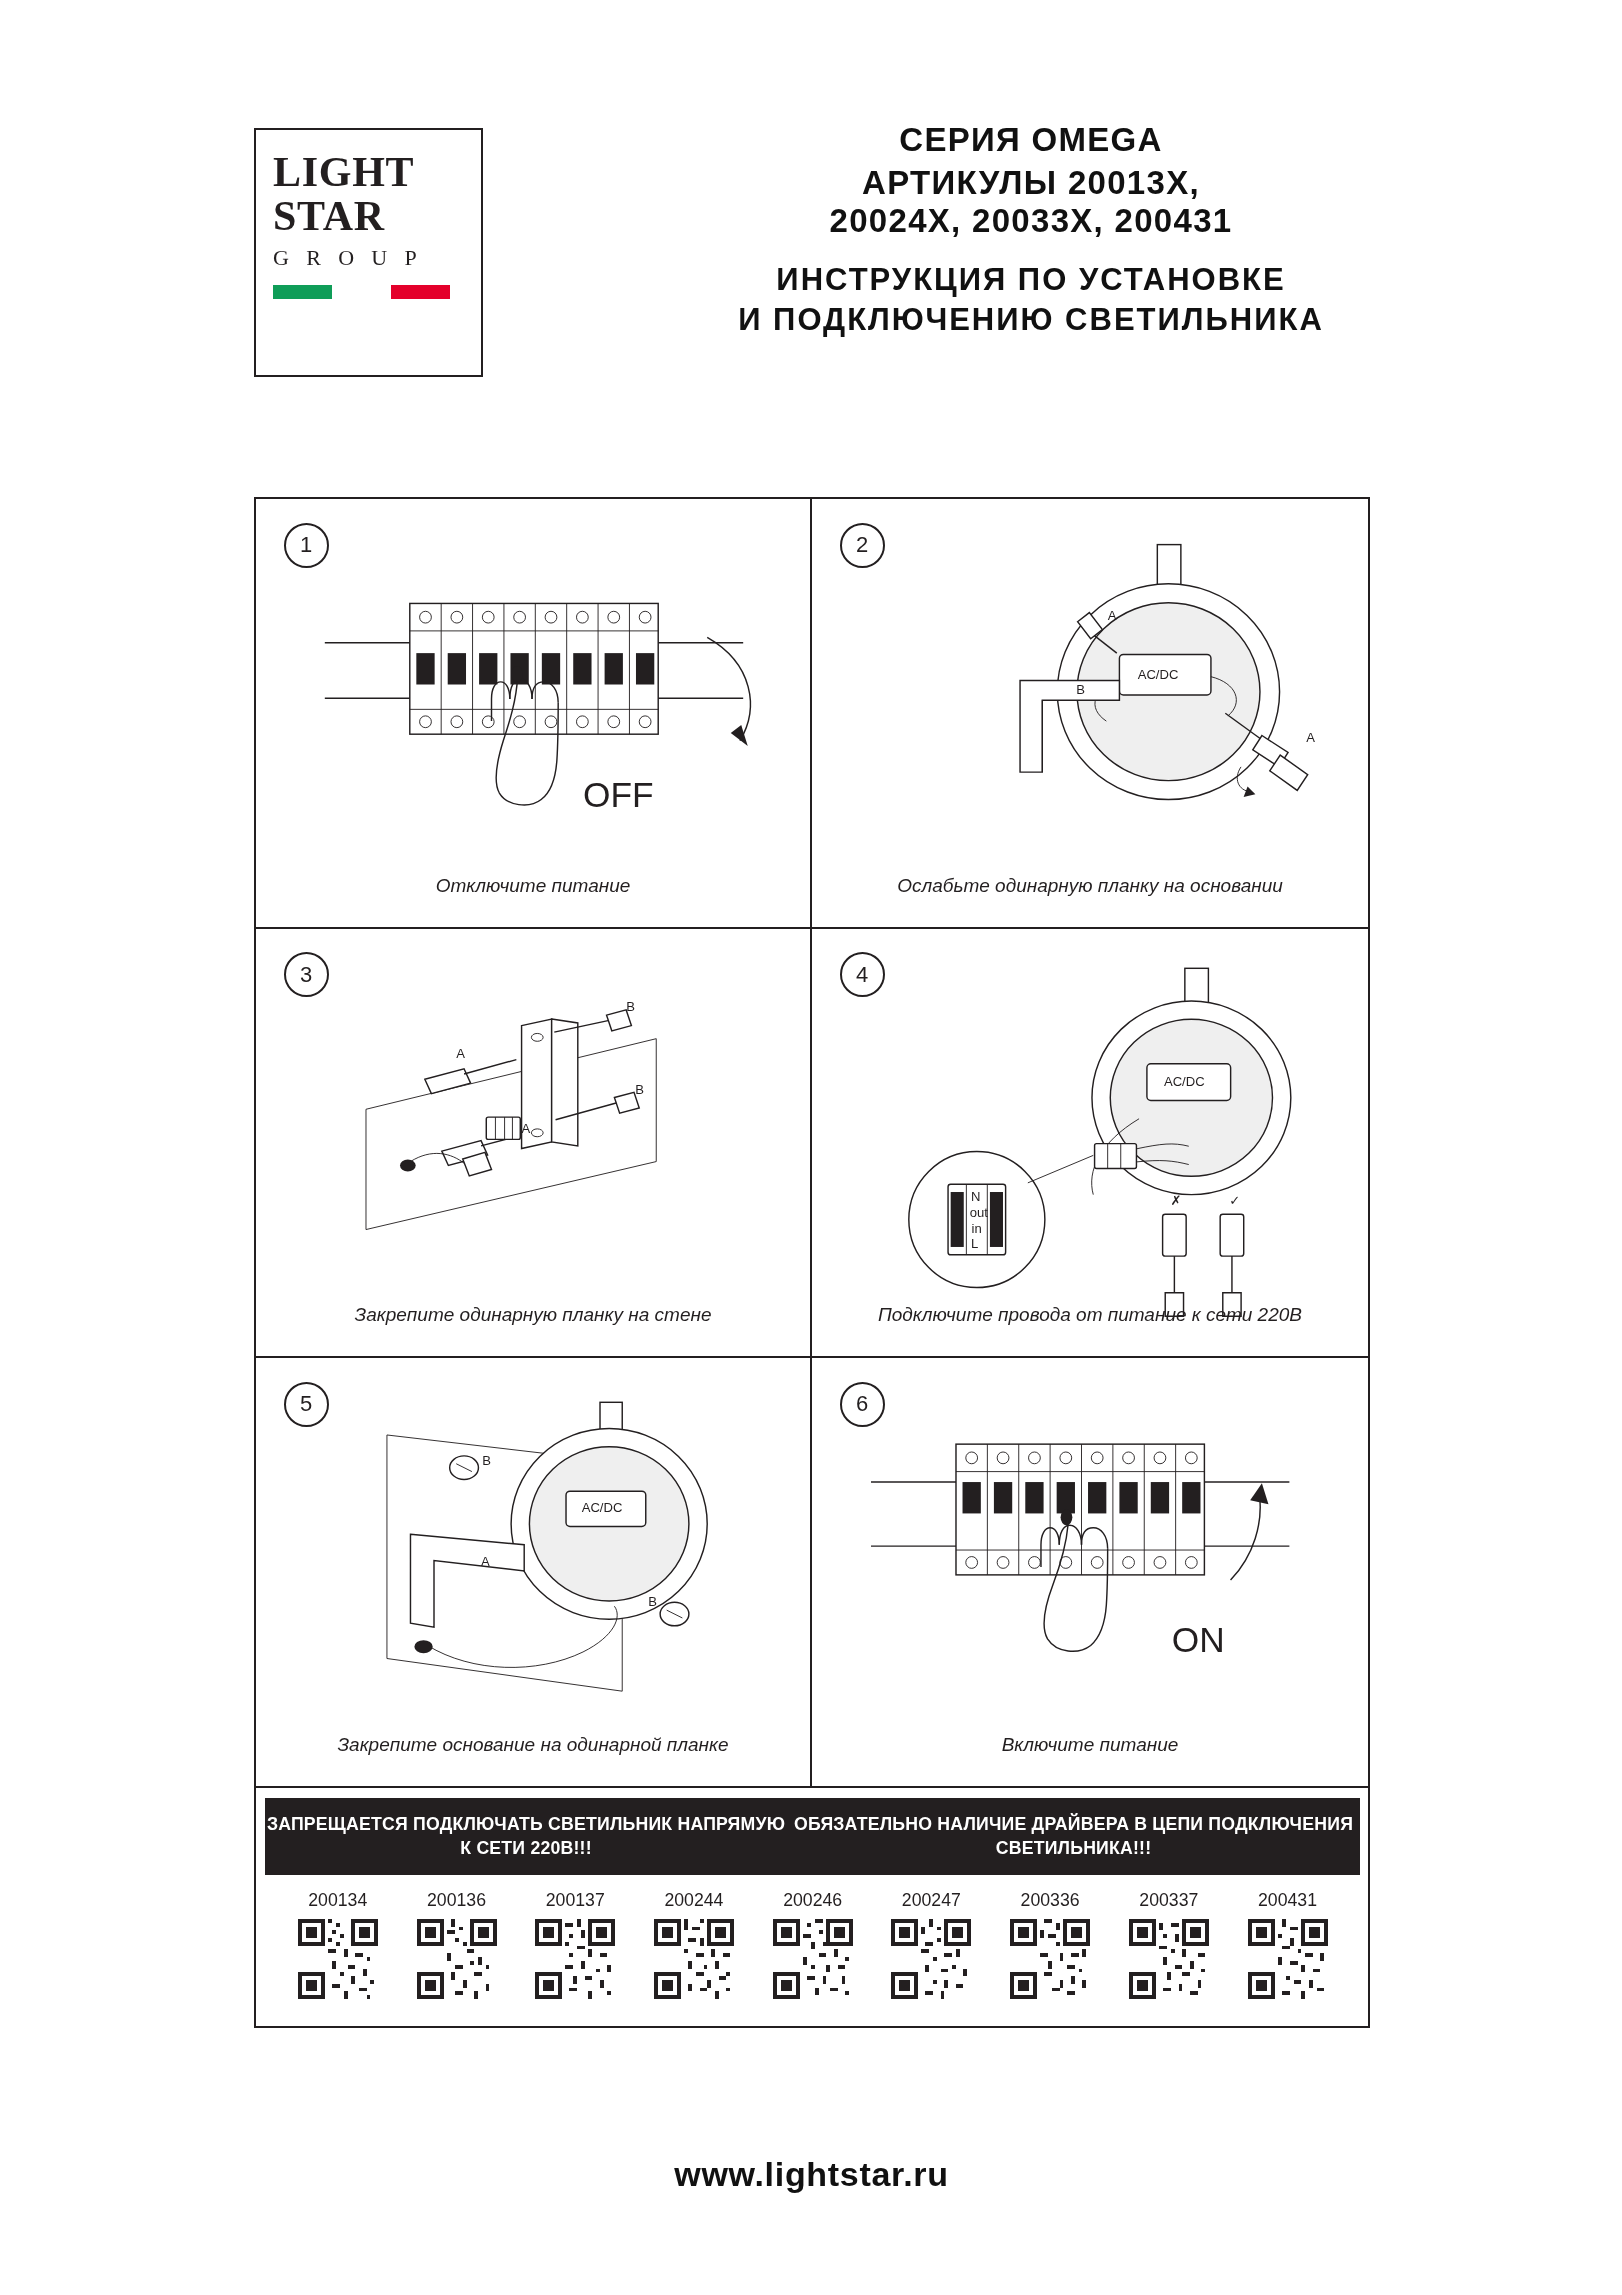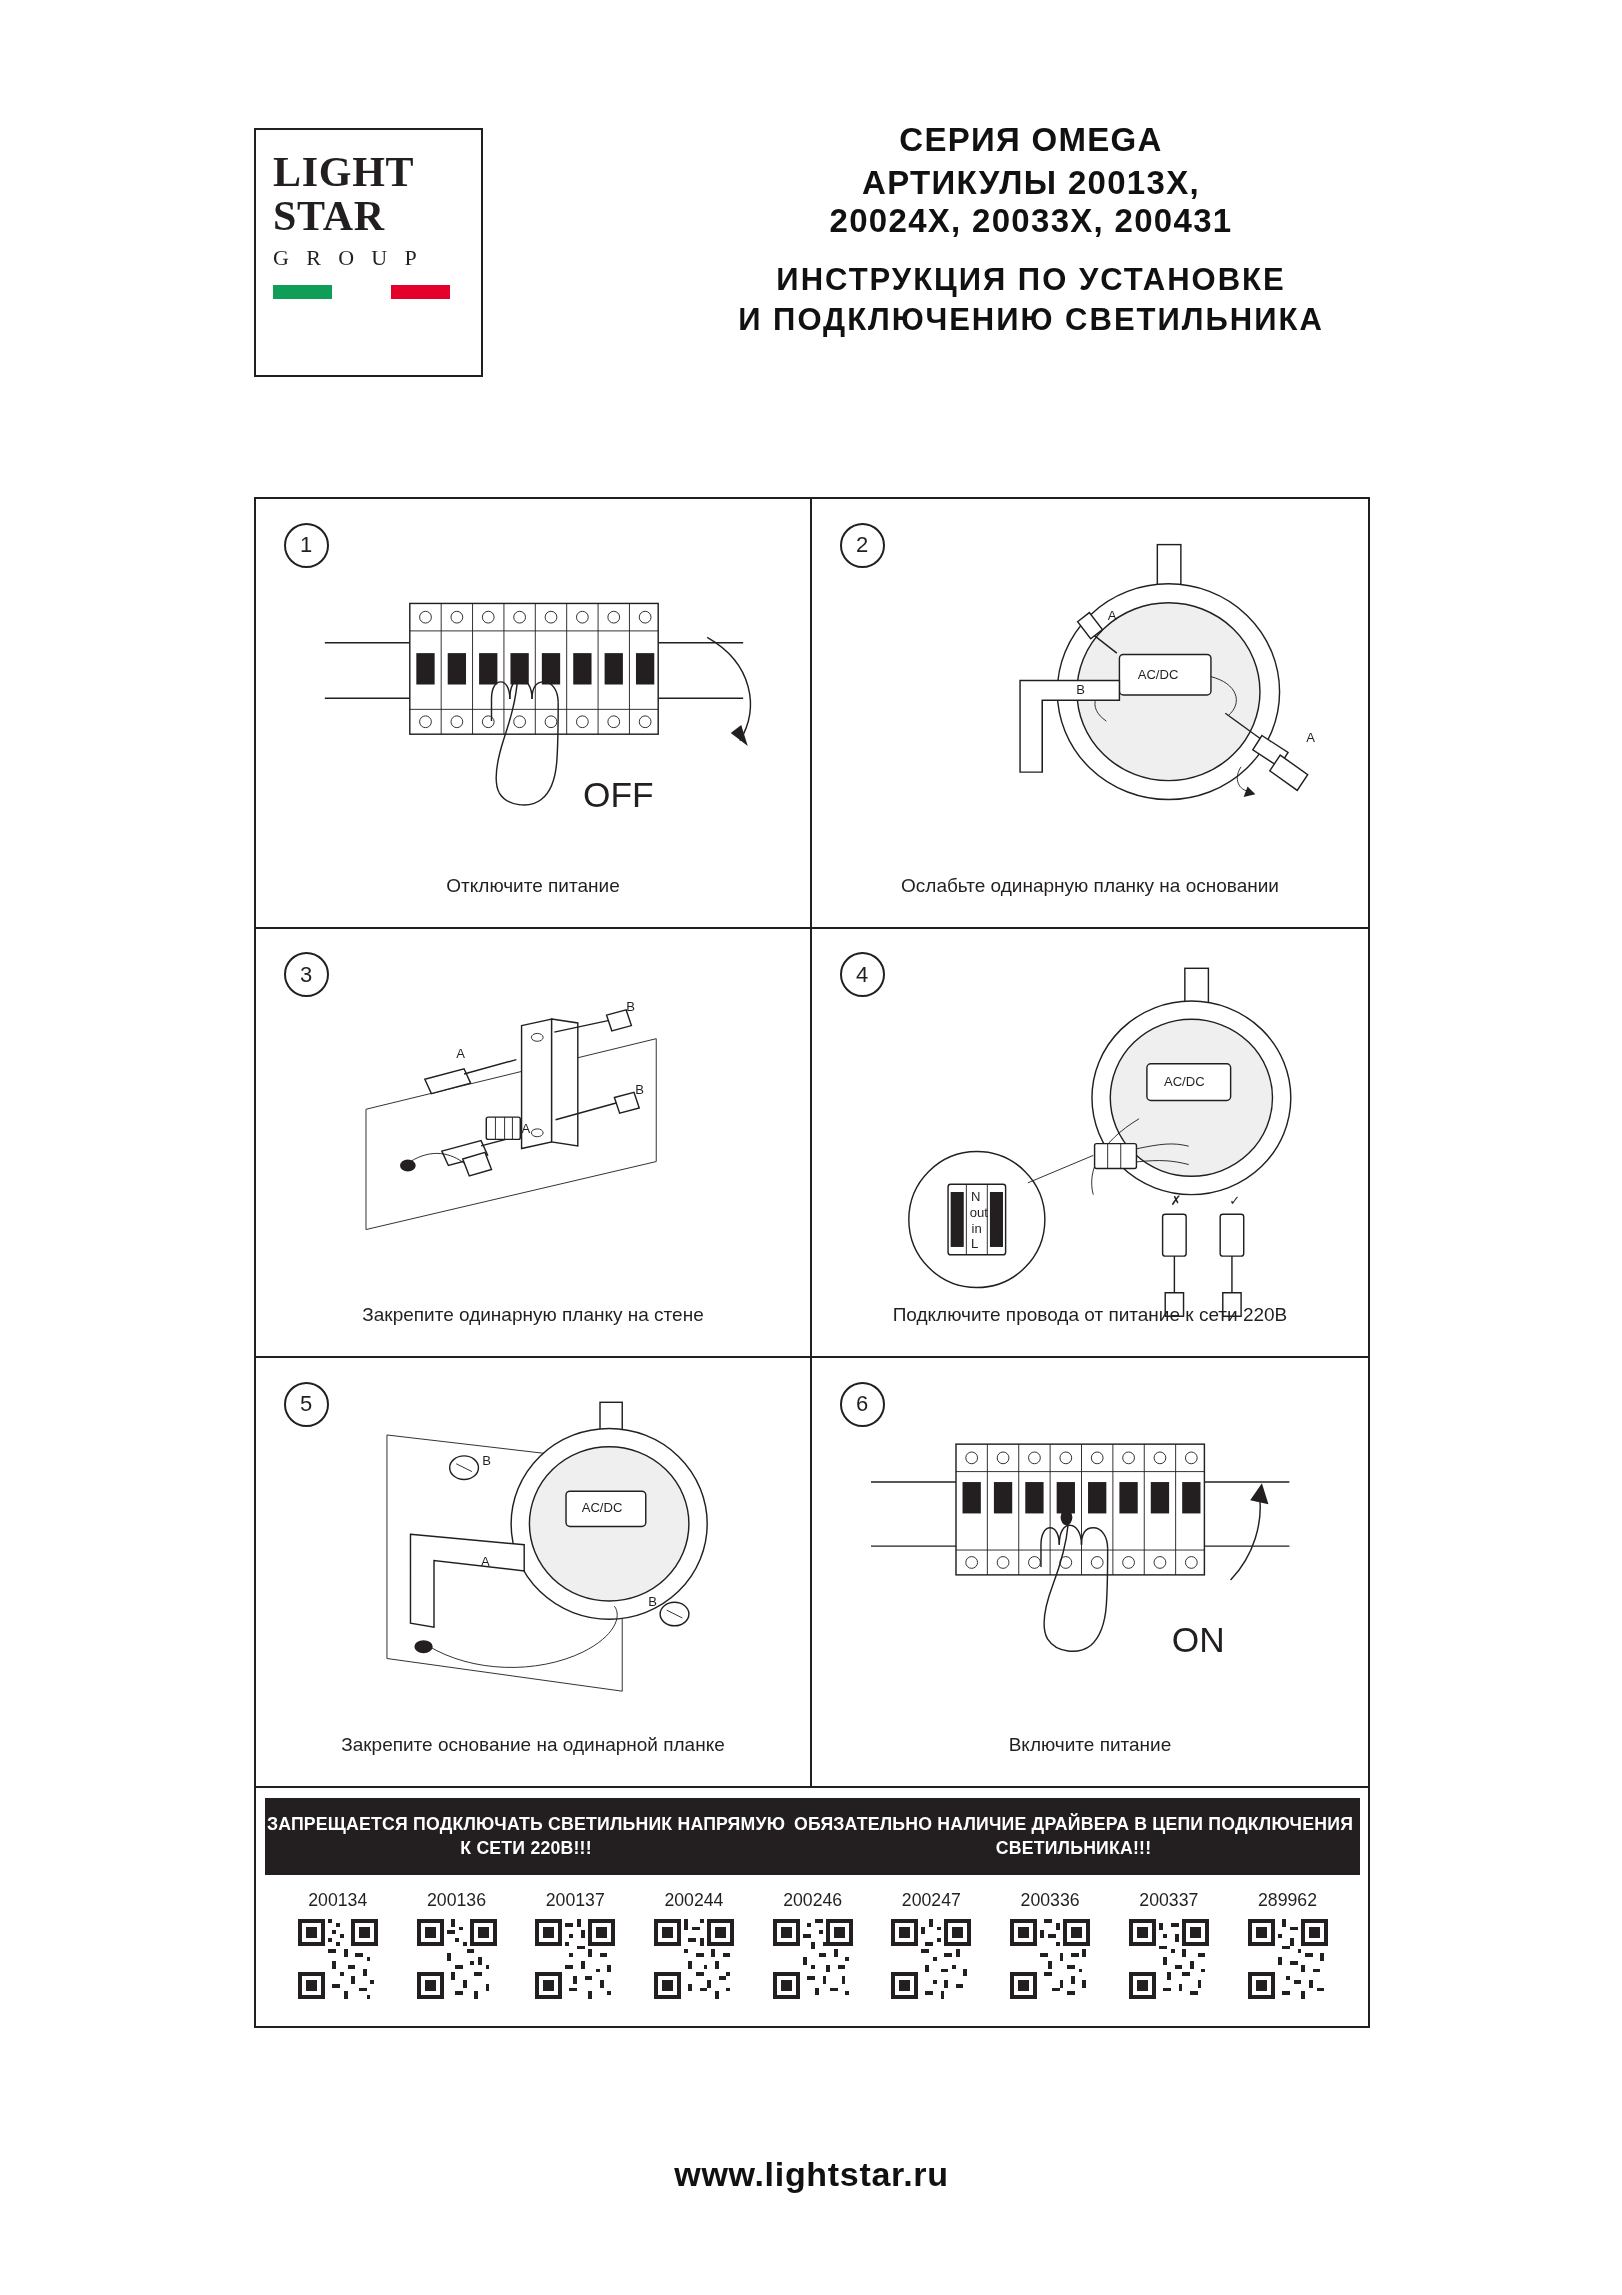--- a/index.html
+++ b/index.html
@@ -153,20 +153,21 @@
     background: #fff;
   }
   .caption {
     position: absolute;
     left: 0;
     bottom: 30px;
     width: 100%;
     text-align: center;
     font-size: 19px;
     color: #231f20;
+    font-style: italic;
   }
   .art {
     position: absolute;
     left: 0;
     top: 26px;
     width: 100%;
     height: 353px;
   }
 
   
@@ -932,21 +933,21 @@
             <rect x="14" y="14" width="2" height="1"></rect>
           <rect x="18" y="16" width="1" height="2"></rect>
             <rect x="9" y="18" width="2" height="1"></rect>
           <rect x="13" y="17" width="1" height="2"></rect>
             <rect x="16" y="19" width="2" height="1"></rect>
         </g>
       </svg>
     </div>
 
     <div class="qr-item">
-      <div class="qr-label">289962</div>
+      <div class="qr-label">200431</div>
       <svg class="qr-code" viewBox="0 0 21 21" shape-rendering="crispEdges">
         <rect width="21" height="21" fill="#fff"></rect>
         <g fill="#231f20">
           <rect x="0" y="0" width="7" height="1"></rect>
             <rect x="0" y="6" width="7" height="1"></rect>
           <rect x="0" y="0" width="1" height="7"></rect>
             <rect x="6" y="0" width="1" height="7"></rect>
           <rect x="2" y="2" width="3" height="3"></rect>
           <rect x="14" y="0" width="7" height="1"></rect>
             <rect x="14" y="6" width="7" height="1"></rect>

